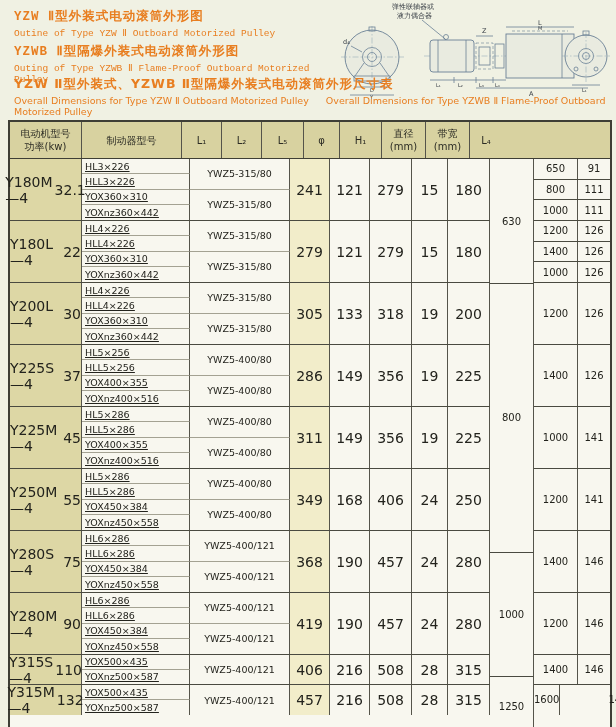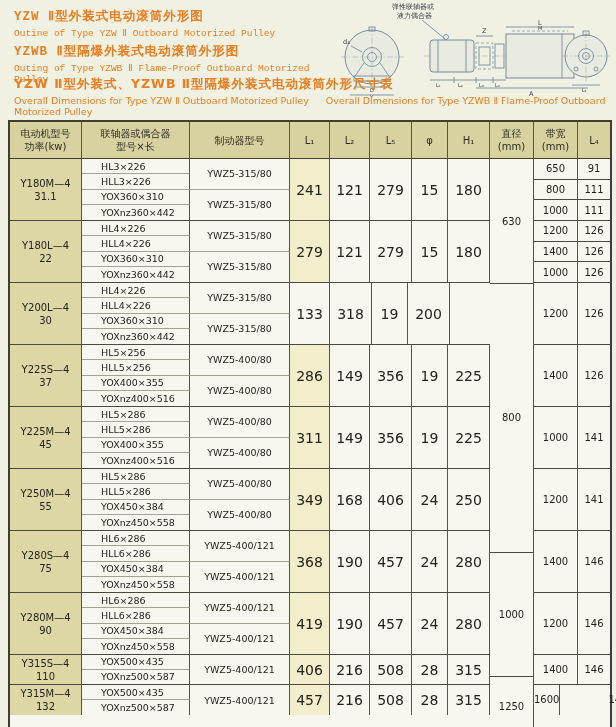--- a/index.html
+++ b/index.html
@@ -33,27 +33,27 @@
         font-size:10px; line-height:1.3; color:#2c2c24; border-right:1px solid #55544a; text-align:center; }
   .w-motor{width:72px}.w-coup{width:108px}.w-brk{width:100px}
   .w-l1{width:40px}.w-l2{width:40px}.w-l5{width:42px}.w-phi{width:36px}.w-h1{width:42px}
   .w-dia{width:44px}.w-bw{width:44px}.w-l4{width:32px;border-right:none}
   .tbody { display:flex; }
   .main { display:flex; flex-direction:column; width:480px; }
   .group { display:flex; border-bottom:1px solid #4a4a40; }
   .group:last-child { border-bottom:none; }
   .g4 { height:62px; } .g2 { height:30px; }
   .g-motor { width:72px; background:#ddd7a5; border-right:1px solid #55544a;
-             display:flex; flex-direction:column; align-items:center; justify-content:center;
-             font-size:10px; gap:2px; }
+             display:flex; align-items:center; justify-content:center;
+             font-size:14px; gap:2px; }
   .g-cb { width:208px; display:grid; grid-template-columns:108px 100px; }
   .g4 .g-cb { grid-template-rows:repeat(4,1fr); }
   .g2 .g-cb { grid-template-rows:repeat(2,1fr); }
-  .coup { grid-column:1; display:flex; align-items:center; padding-left:19px; font-size:9.5px;
-          border-right:1px solid #55544a; border-bottom:1px solid #a4a292; }
+  .coup { grid-column:1; display:flex; align-items:center; padding-left:3px; font-size:9.5px;
+          border-right:1px solid #55544a; border-bottom:1px solid #a4a292;text-decoration:underline; }
   .coup.last { border-bottom:none; }
   .brk { grid-column:2; grid-row:span 2; display:flex; align-items:center; justify-content:center;
          font-size:9.5px; border-right:1px solid #55544a; border-bottom:1px solid #a4a292; }
   .brk.last { border-bottom:none; }
   .dimcell { display:flex; align-items:center; justify-content:center; font-size:14px;
              border-right:1px solid #55544a; }
   .dim-l1 { background:#f2edca; }
   .dia-col { width:44px; display:flex; flex-direction:column; }
   .dia { display:flex; align-items:center; justify-content:center; font-size:10px;
          border-right:1px solid #55544a; border-bottom:1px solid #4a4a40; }
@@ -157,24 +157,20 @@
       <span>Overall Dimensions for Type YZWB Ⅱ Flame-Proof Outboard Motorized Pulley</span>
     </div>
   </div>
 
   <div class="tbl">
     <div class="thead">
       <div class="th w-motor">
         <span>电动机型号</span>
         <span>功率(kw)</span>
       </div>
-      <div class="th w-coup">
-        <span>联轴器或偶合器</span>
-        <span>型号×长</span>
-      </div>
       <div class="th w-brk">
         <span>制动器型号</span>
       </div>
       <div class="th w-l1">
           <span>L₁</span>
         </div>
       <div class="th w-l2">
           <span>L₂</span>
         </div>
       <div class="th w-l5">
@@ -198,21 +194,21 @@
           <span>L₄</span>
         </div>
     </div>
 
     <div class="tbody">
       <div class="main">
 
         <div class="group g4">
           <div class="g-motor">
             <div>Y180M—4</div>
-            <div>31.1</div>
+            <div>32.1</div>
           </div>
           <div class="g-cb">
             <div class="coup">HL3×226</div>
             <div class="brk">YWZ5-315/80</div>
             <div class="coup">HLL3×226</div>
             <div class="coup">YOX360×310</div>
             <div class="brk last">YWZ5-315/80</div>
             <div class="coup last">YOXnz360×442</div>
           </div>
           <div class="dimcell dim-l1 w-l1">241</div>
@@ -248,20 +244,21 @@
             <div>30</div>
           </div>
           <div class="g-cb">
             <div class="coup">HL4×226</div>
             <div class="brk">YWZ5-315/80</div>
             <div class="coup">HLL4×226</div>
             <div class="coup">YOX360×310</div>
             <div class="brk last">YWZ5-315/80</div>
             <div class="coup last">YOXnz360×442</div>
           </div>
+          <div class="dimcell dim-l1 w-l1">305</div>
           <div class="dimcell w-l2">133</div>
           <div class="dimcell w-l5">318</div>
           <div class="dimcell w-phi">19</div>
           <div class="dimcell w-h1">200</div>
         </div>
 
         <div class="group g4">
           <div class="g-motor">
             <div>Y225S—4</div>
             <div>37</div>

